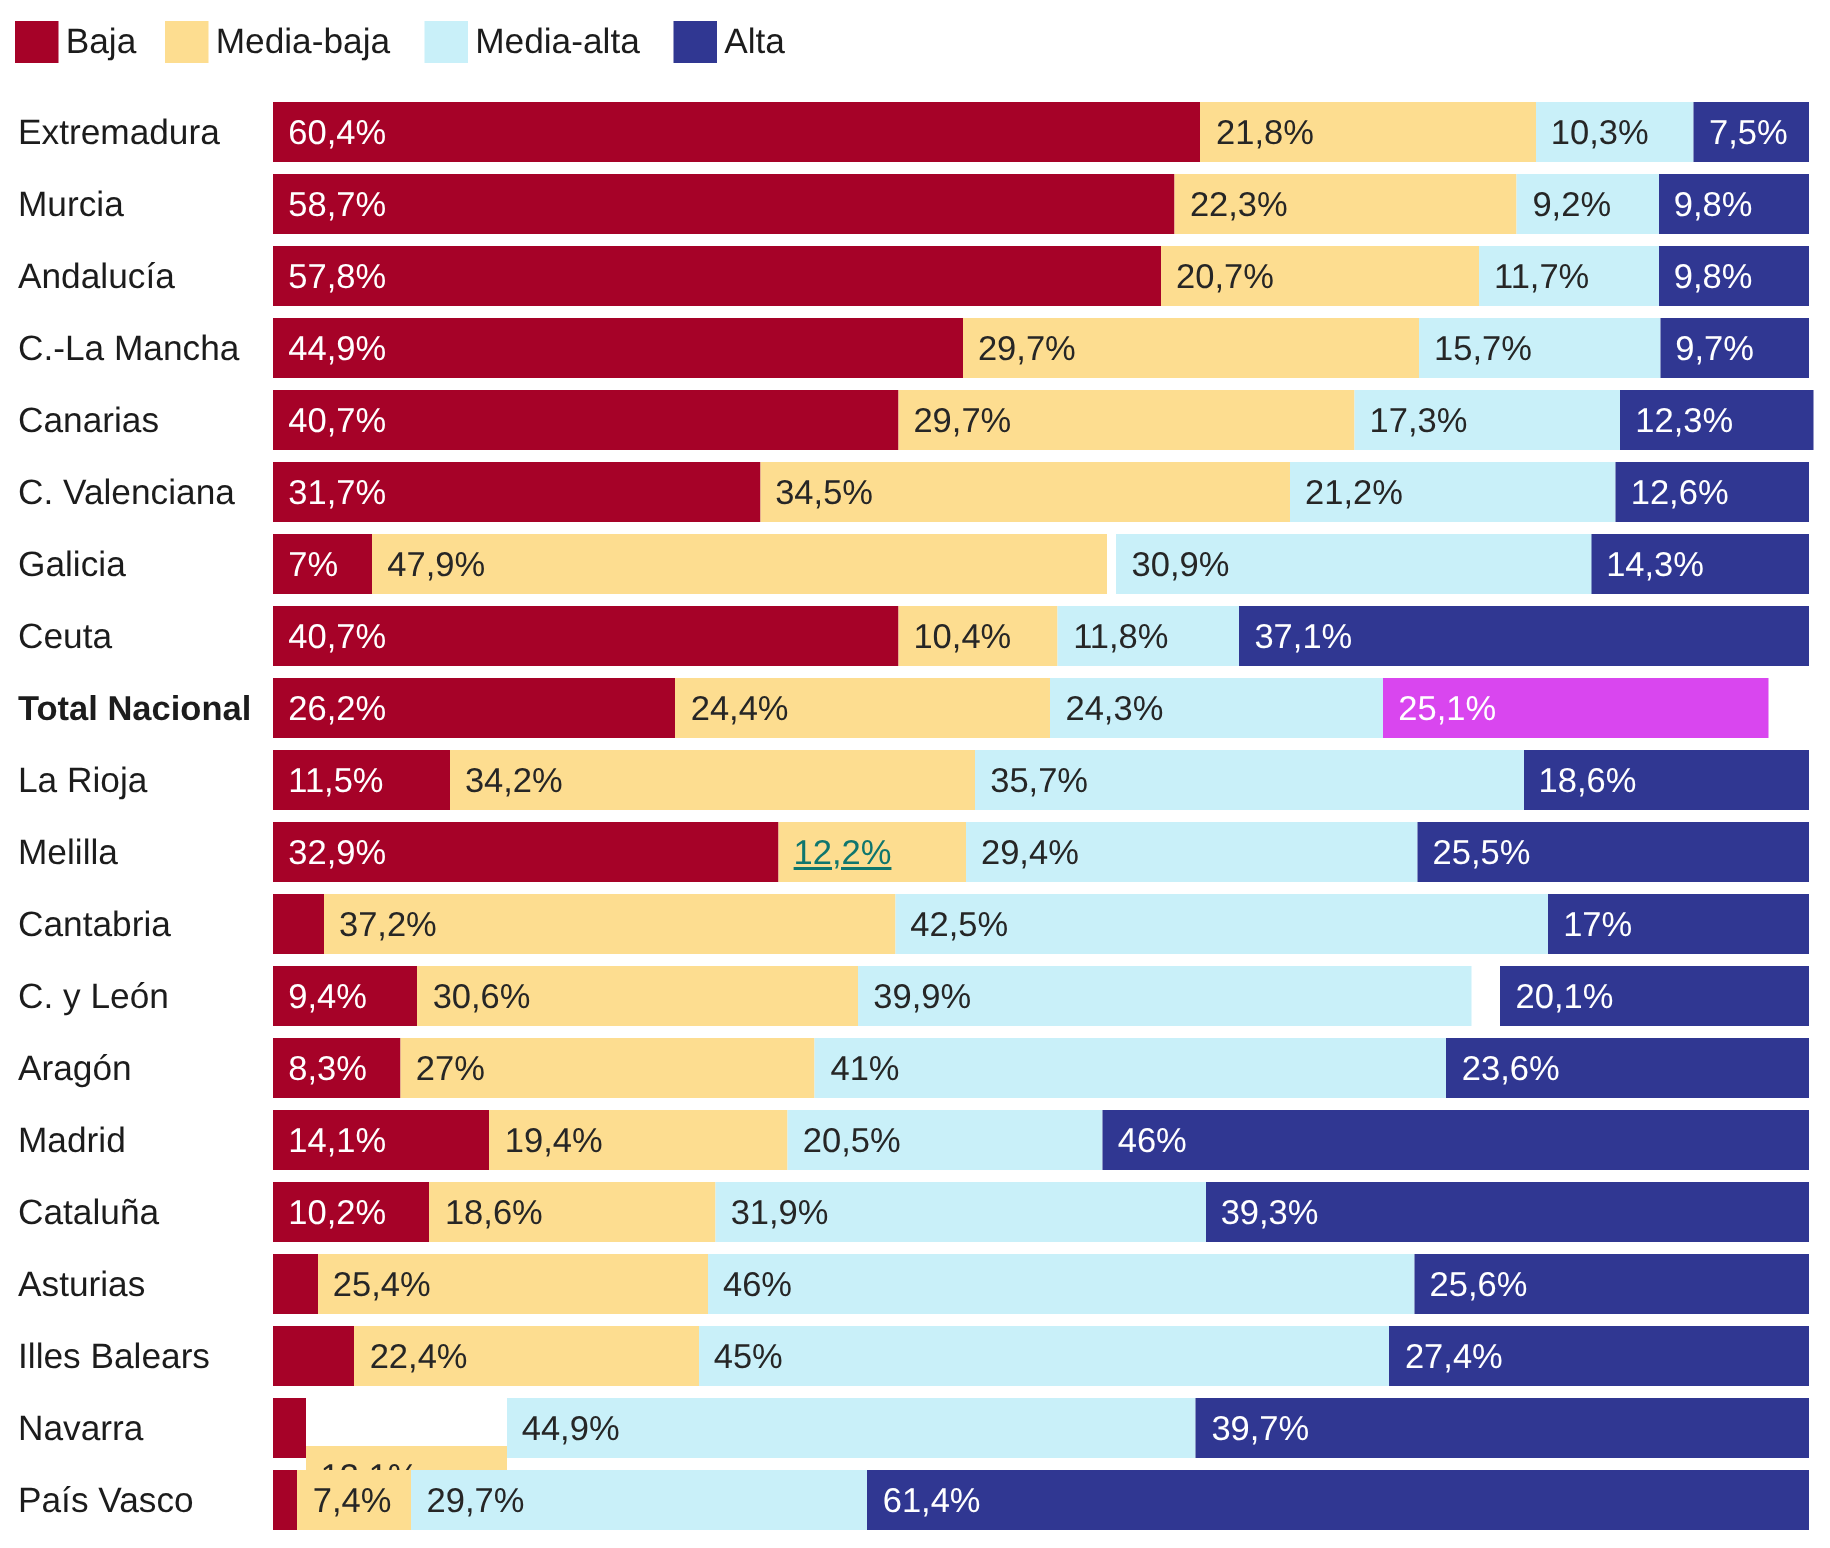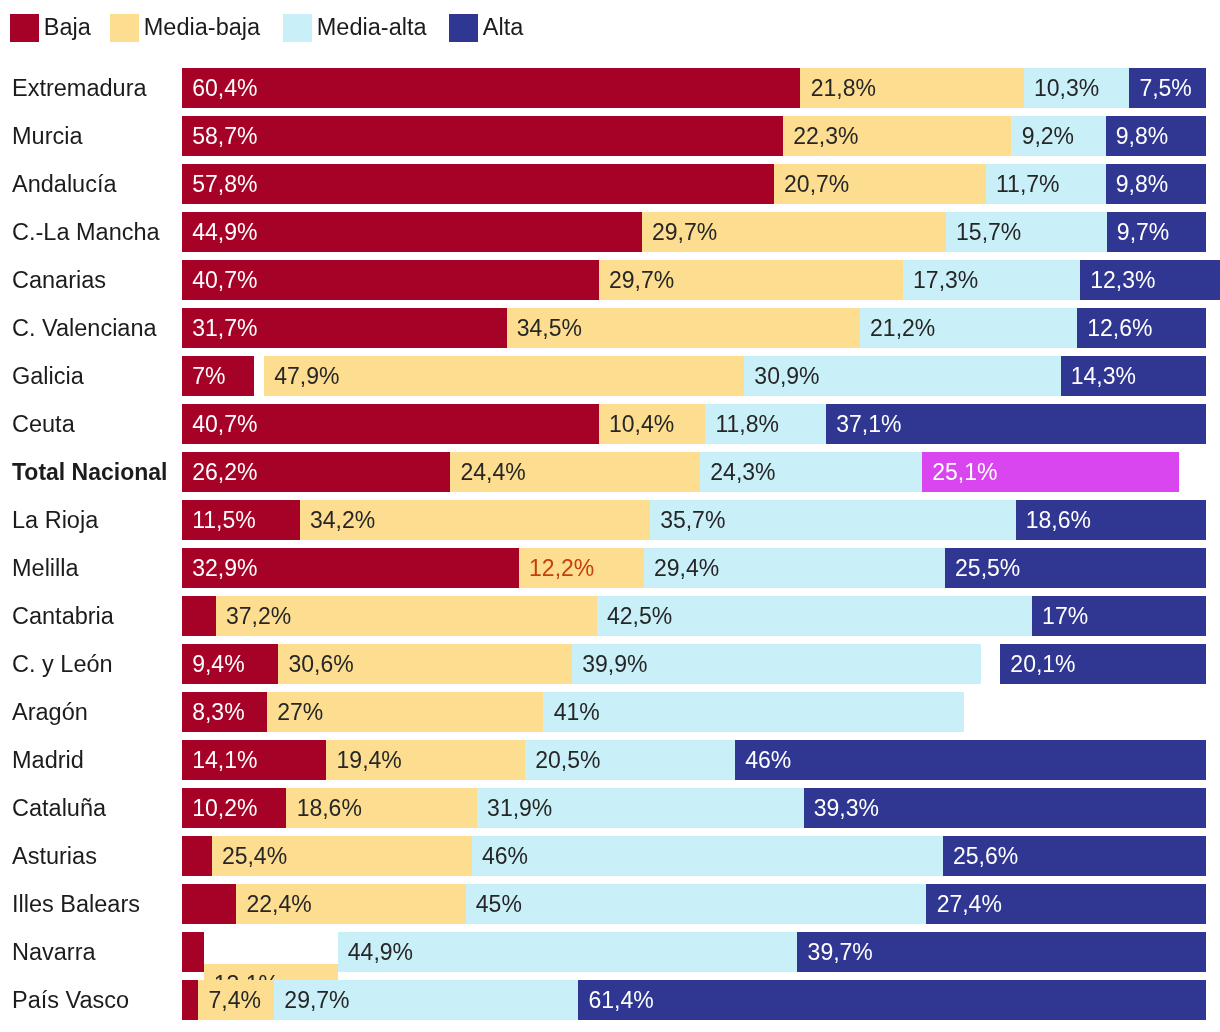--- a/index.html
+++ b/index.html
@@ -135,21 +135,21 @@
       <div class="bar">
         <div class="seg" style="left: 0px; width: 416.768px; background-color: rgb(166, 2, 40);">
             <span class="seg-label" style="color: rgb(255, 255, 255);">40,7%</span>
           </div>
         <div class="seg" style="left: 416.768px; width: 304.128px; background-color: rgb(253, 221, 144);">
             <span class="seg-label" style="color: rgb(38, 38, 38);">29,7%</span>
           </div>
         <div class="seg" style="left: 720.896px; width: 177.152px; background-color: rgb(201, 240, 249); padding-left: 36px;">
             <span class="seg-label" style="color: rgb(38, 38, 38);">17,3%</span>
           </div>
-        <div class="seg" style="left: 898.048px; width: 141px; background-color: rgb(48, 55, 146);">
+        <div class="seg" style="left: 898.048px; width: 129px; background-color: rgb(48, 55, 146);">
             <span class="seg-label" style="color: rgb(255, 255, 255);">12,3%</span>
           </div>
       </div>
     </div>
     <div class="row" style="top:308px">
       <div class="row-label">C. Valenciana</div>
       <div class="bar">
         <div class="seg" style="left: 0px; width: 324.608px; background-color: rgb(166, 2, 40);">
             <span class="seg-label" style="color: rgb(255, 255, 255);">31,7%</span>
           </div>
@@ -163,21 +163,21 @@
             <span class="seg-label" style="color: rgb(255, 255, 255);">12,6%</span>
           </div>
       </div>
     </div>
     <div class="row" style="top:356px">
       <div class="row-label">Galicia</div>
       <div class="bar">
         <div class="seg" style="left: 0px; width: 71.68px; background-color: rgb(166, 2, 40);">
             <span class="seg-label" style="color: rgb(255, 255, 255);">7%</span>
           </div>
-        <div class="seg" style="left: 82px; width: 490.496px; background-color: rgb(253, 221, 144);">
+        <div class="seg" style="left: 66px; width: 490.496px; background-color: rgb(253, 221, 144);">
             <span class="seg-label" style="color: rgb(38, 38, 38);">47,9%</span>
           </div>
         <div class="seg" style="left: 562.176px; width: 316.416px; background-color: rgb(201, 240, 249); padding-left: 24px;">
             <span class="seg-label" style="color: rgb(38, 38, 38);">30,9%</span>
           </div>
         <div class="seg" style="left: 878.592px; width: 145.408px; background-color: rgb(48, 55, 146);">
             <span class="seg-label" style="color: rgb(255, 255, 255);">14,3%</span>
           </div>
       </div>
     </div>
@@ -232,21 +232,21 @@
           </div>
       </div>
     </div>
     <div class="row" style="top:548px">
       <div class="row-label">Melilla</div>
       <div class="bar">
         <div class="seg" style="left: 0px; width: 336.896px; background-color: rgb(166, 2, 40);">
             <span class="seg-label" style="color: rgb(255, 255, 255);">32,9%</span>
           </div>
         <div class="seg" style="left: 336.896px; width: 124.928px; background-color: rgb(253, 221, 144);">
-            <span class="seg-label" style="color: #c2410c;">12,2%</span>
+            <span class="seg-label" style="color: #0f766e; text-decoration: underline;">12,2%</span>
           </div>
         <div class="seg" style="left: 461.824px; width: 301.056px; background-color: rgb(201, 240, 249);">
             <span class="seg-label" style="color: rgb(38, 38, 38);">29,4%</span>
           </div>
         <div class="seg" style="left: 762.88px; width: 261.12px; background-color: rgb(48, 55, 146);">
             <span class="seg-label" style="color: rgb(255, 255, 255);">25,5%</span>
           </div>
       </div>
     </div>
     <div class="row" style="top:596px">
@@ -286,20 +286,23 @@
       <div class="bar">
         <div class="seg" style="left: 0px; width: 84.992px; background-color: rgb(166, 2, 40);">
             <span class="seg-label" style="color: rgb(255, 255, 255);">8,3%</span>
           </div>
         <div class="seg" style="left: 84.992px; width: 276.48px; background-color: rgb(253, 221, 144);">
             <span class="seg-label" style="color: rgb(38, 38, 38);">27%</span>
           </div>
         <div class="seg" style="left: 361.472px; width: 420.864px; background-color: rgb(201, 240, 249);">
             <span class="seg-label" style="color: rgb(38, 38, 38);">41%</span>
           </div>
+        <div class="seg" style="left: 782.336px; width: 241.664px; background-color: rgb(48, 55, 146);">
+            <span class="seg-label" style="color: rgb(255, 255, 255);">23,6%</span>
+          </div>
       </div>
     </div>
     <div class="row" style="top:740px">
       <div class="row-label">Madrid</div>
       <div class="bar">
         <div class="seg" style="left: 0px; width: 144.384px; background-color: rgb(166, 2, 40);">
             <span class="seg-label" style="color: rgb(255, 255, 255);">14,1%</span>
           </div>
         <div class="seg" style="left: 144.384px; width: 198.656px; background-color: rgb(253, 221, 144);">
             <span class="seg-label" style="color: rgb(38, 38, 38);">19,4%</span>

